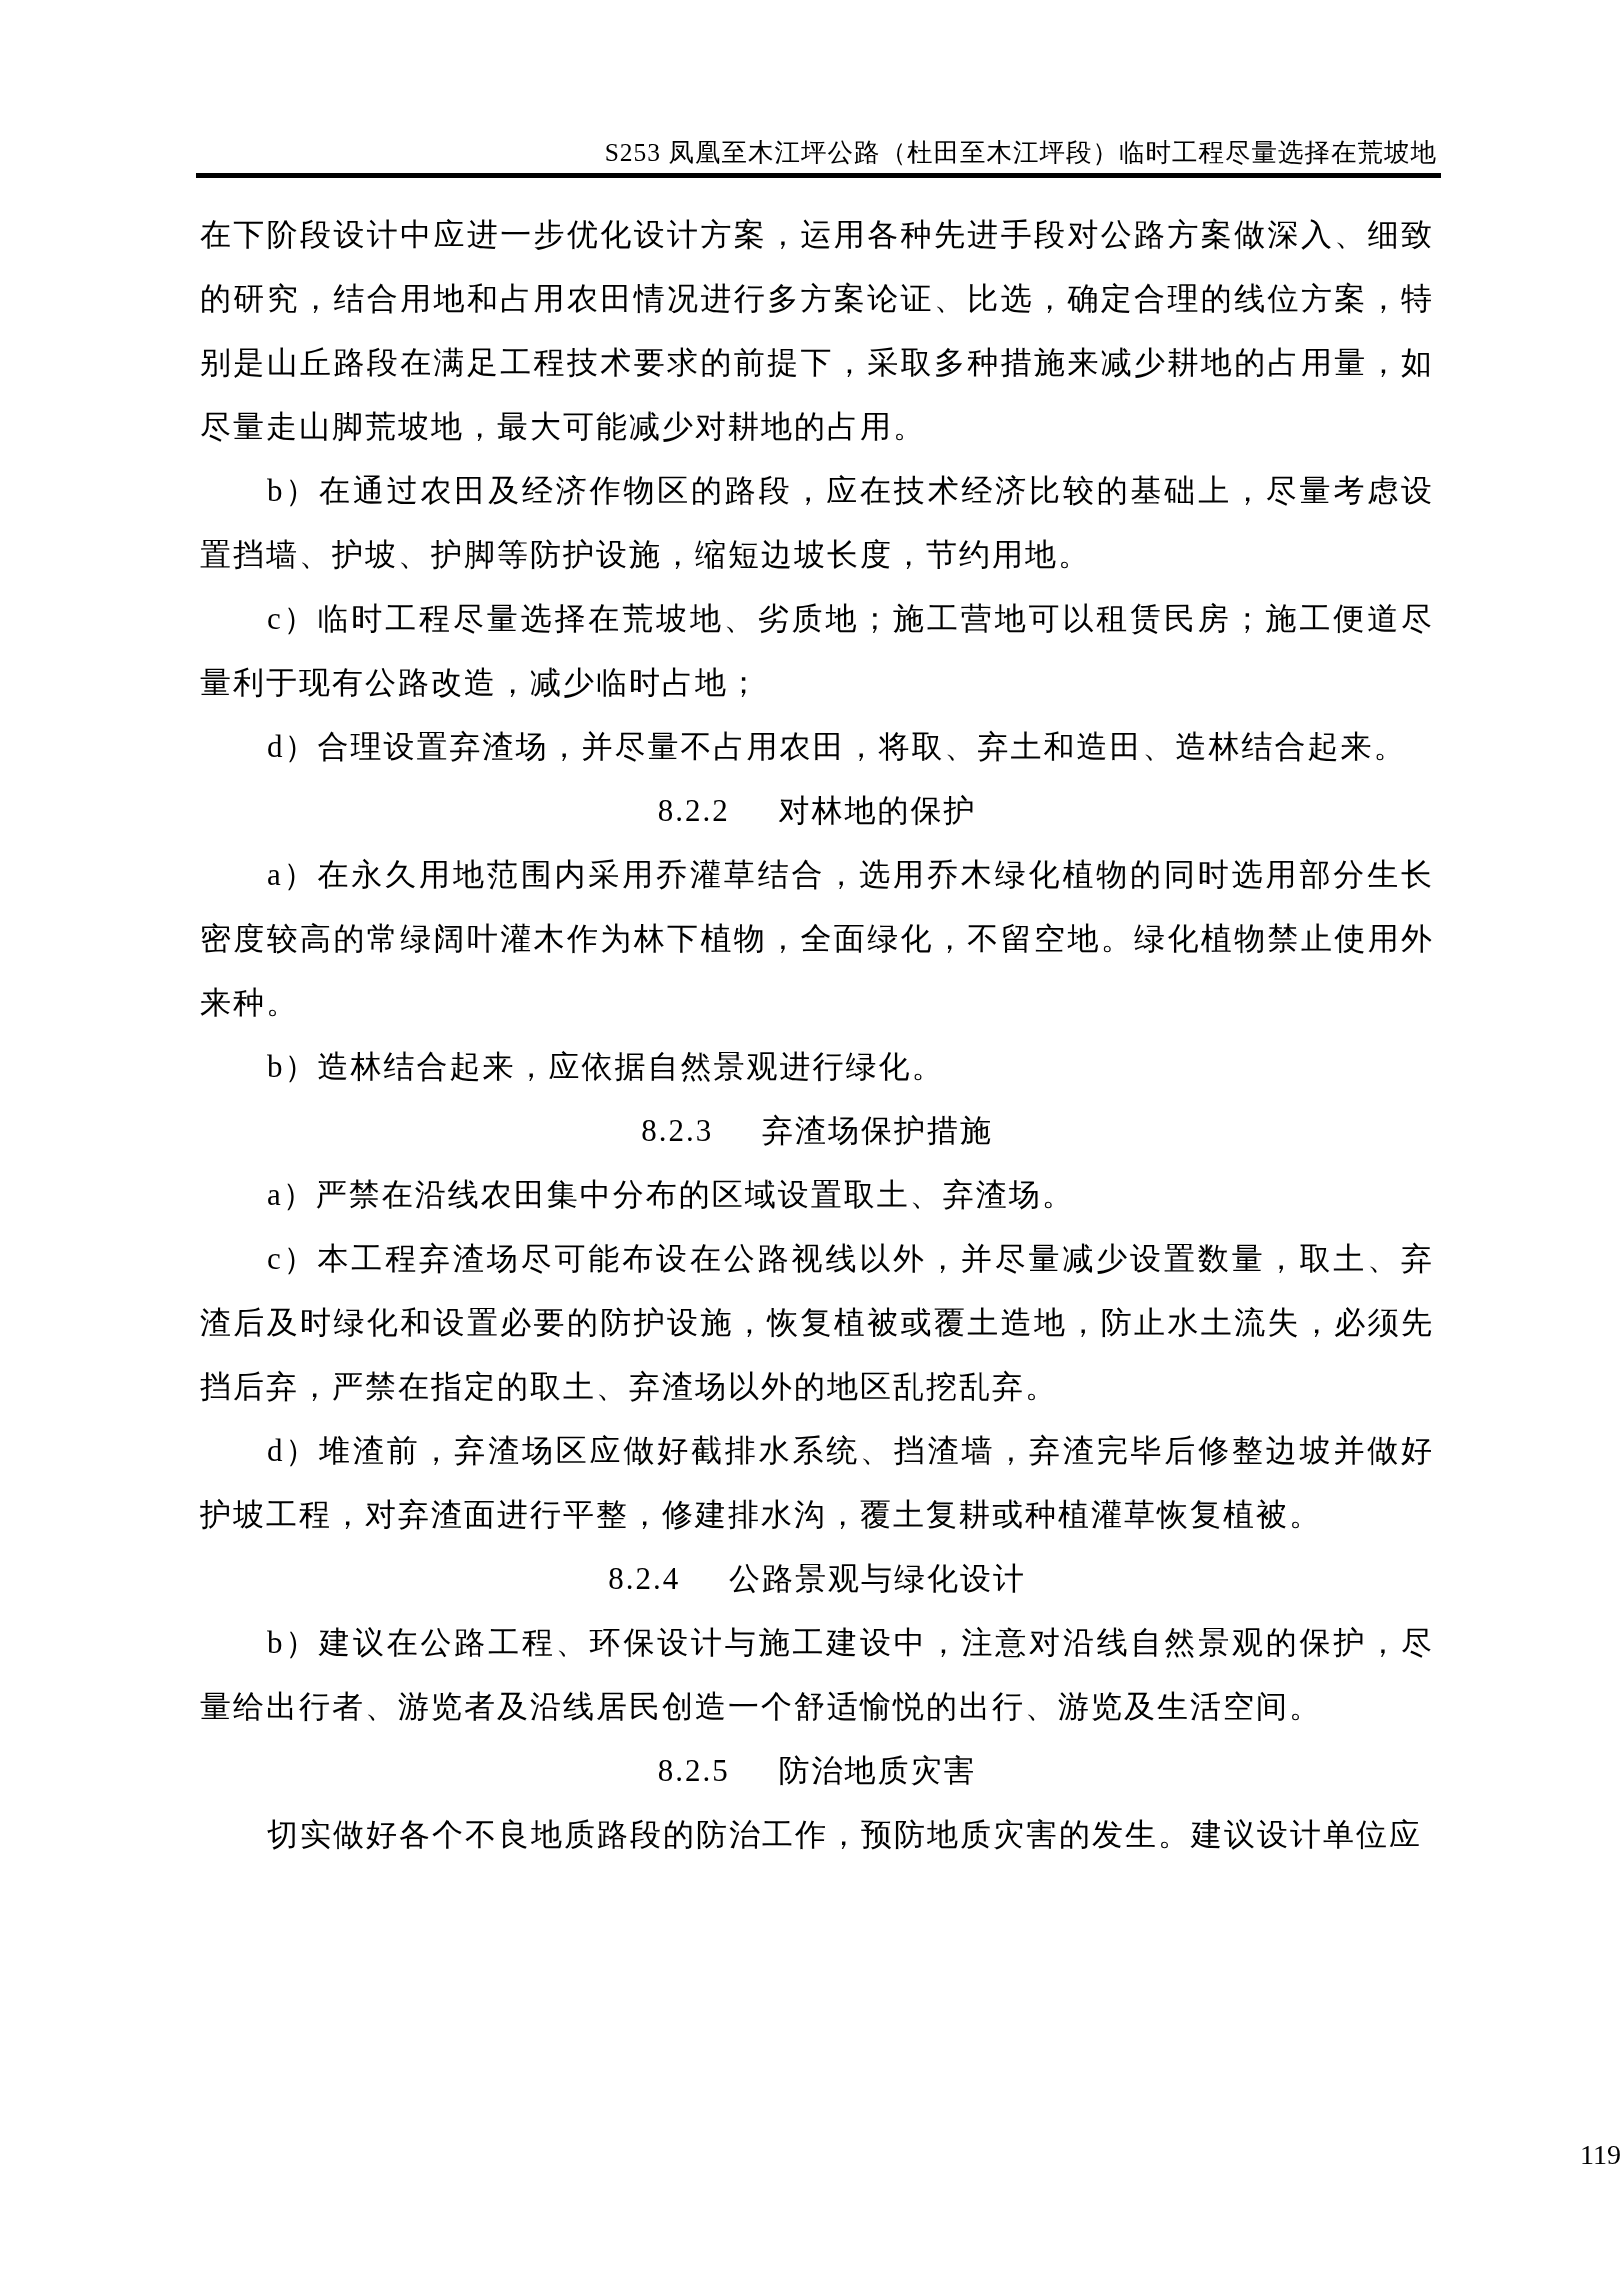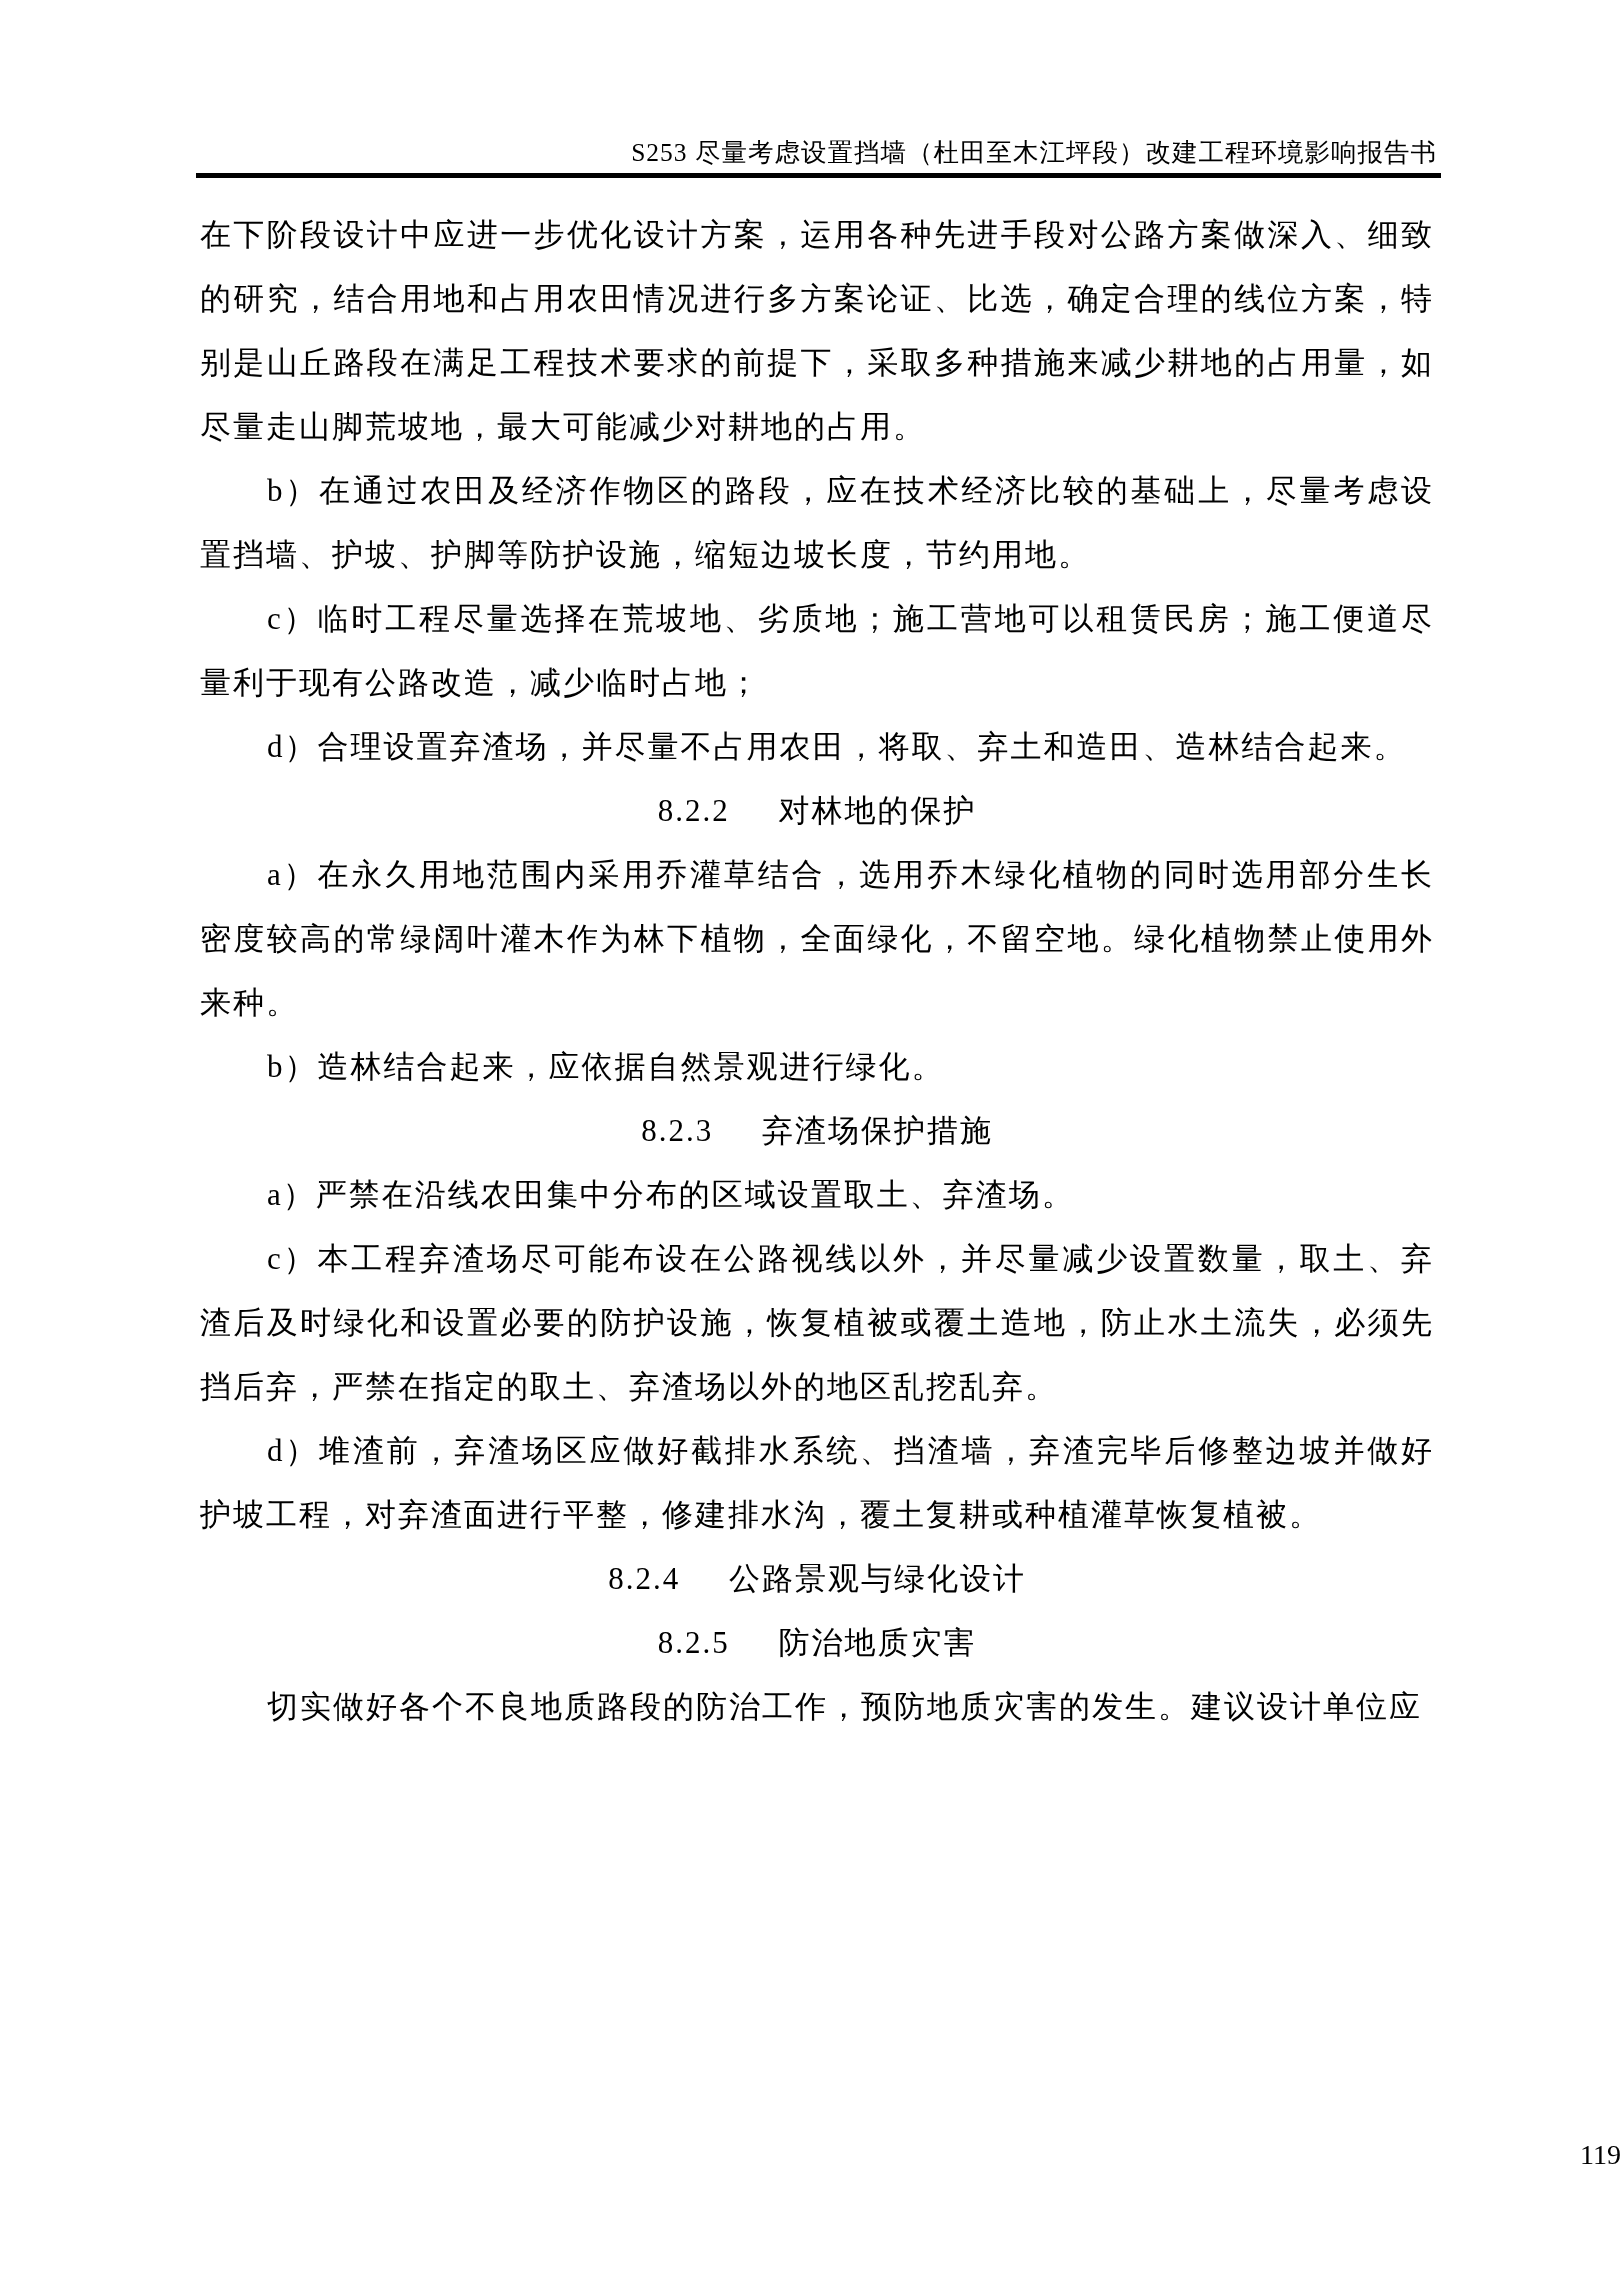--- a/index.html
+++ b/index.html
@@ -71,21 +71,21 @@
     text-align: right;
     font-size: 28px;
   }
 </style>
 </head>
 <body>
 
 <div class="page">
 
   <div>
-    <div class="header-title">S253 尽量考虑设置挡墙（杜田至木江坪段）改建工程环境影响报告书</div>
+    <div class="header-title">S253 凤凰至木江坪公路（杜田至木江坪段）临时工程尽量选择在荒坡地</div>
     <div class="header-rule"></div>
   </div>
 
   <div class="content">
 
     <p class="para">在下阶段设计中应进一步优化设计方案，运用各种先进手段对公路方案做深入、细致的研究，结合用地和占用农田情况进行多方案论证、比选，确定合理的线位方案，特别是山丘路段在满足工程技术要求的前提下，采取多种措施来减少耕地的占用量，如尽量走山脚荒坡地，最大可能减少对耕地的占用。</p>
 
     <p class="para indent">b）在通过农田及经济作物区的路段，应在技术经济比较的基础上，尽量考虑设置挡墙、护坡、护脚等防护设施，缩短边坡长度，节约用地。</p>
 
     <p class="para indent">c）临时工程尽量选择在荒坡地、劣质地；施工营地可以租赁民房；施工便道尽量利于现有公路改造，减少临时占地；</p>
@@ -112,20 +112,21 @@
     <p class="para indent">c）本工程弃渣场尽可能布设在公路视线以外，并尽量减少设置数量，取土、弃渣后及时绿化和设置必要的防护设施，恢复植被或覆土造地，防止水土流失，必须先挡后弃，严禁在指定的取土、弃渣场以外的地区乱挖乱弃。</p>
 
     <p class="para indent">d）堆渣前，弃渣场区应做好截排水系统、挡渣墙，弃渣完毕后修整边坡并做好护坡工程，对弃渣面进行平整，修建排水沟，覆土复耕或种植灌草恢复植被。</p>
 
     <h2 class="heading">
       <span class="h-num">8.2.4</span>
       <span class="h-title">公路景观与绿化设计</span>
     </h2>
 
 
+    <p class="para indent">b）建议在公路工程、环保设计与施工建设中，注意对沿线自然景观的保护，尽量给出行者、游览者及沿线居民创造一个舒适愉悦的出行、游览及生活空间。</p>
 
     <h2 class="heading">
       <span class="h-num">8.2.5</span>
       <span class="h-title">防治地质灾害</span>
     </h2>
 
     <p class="para indent">切实做好各个不良地质路段的防治工作，预防地质灾害的发生。建议设计单位应</p>
 
   </div>
 

